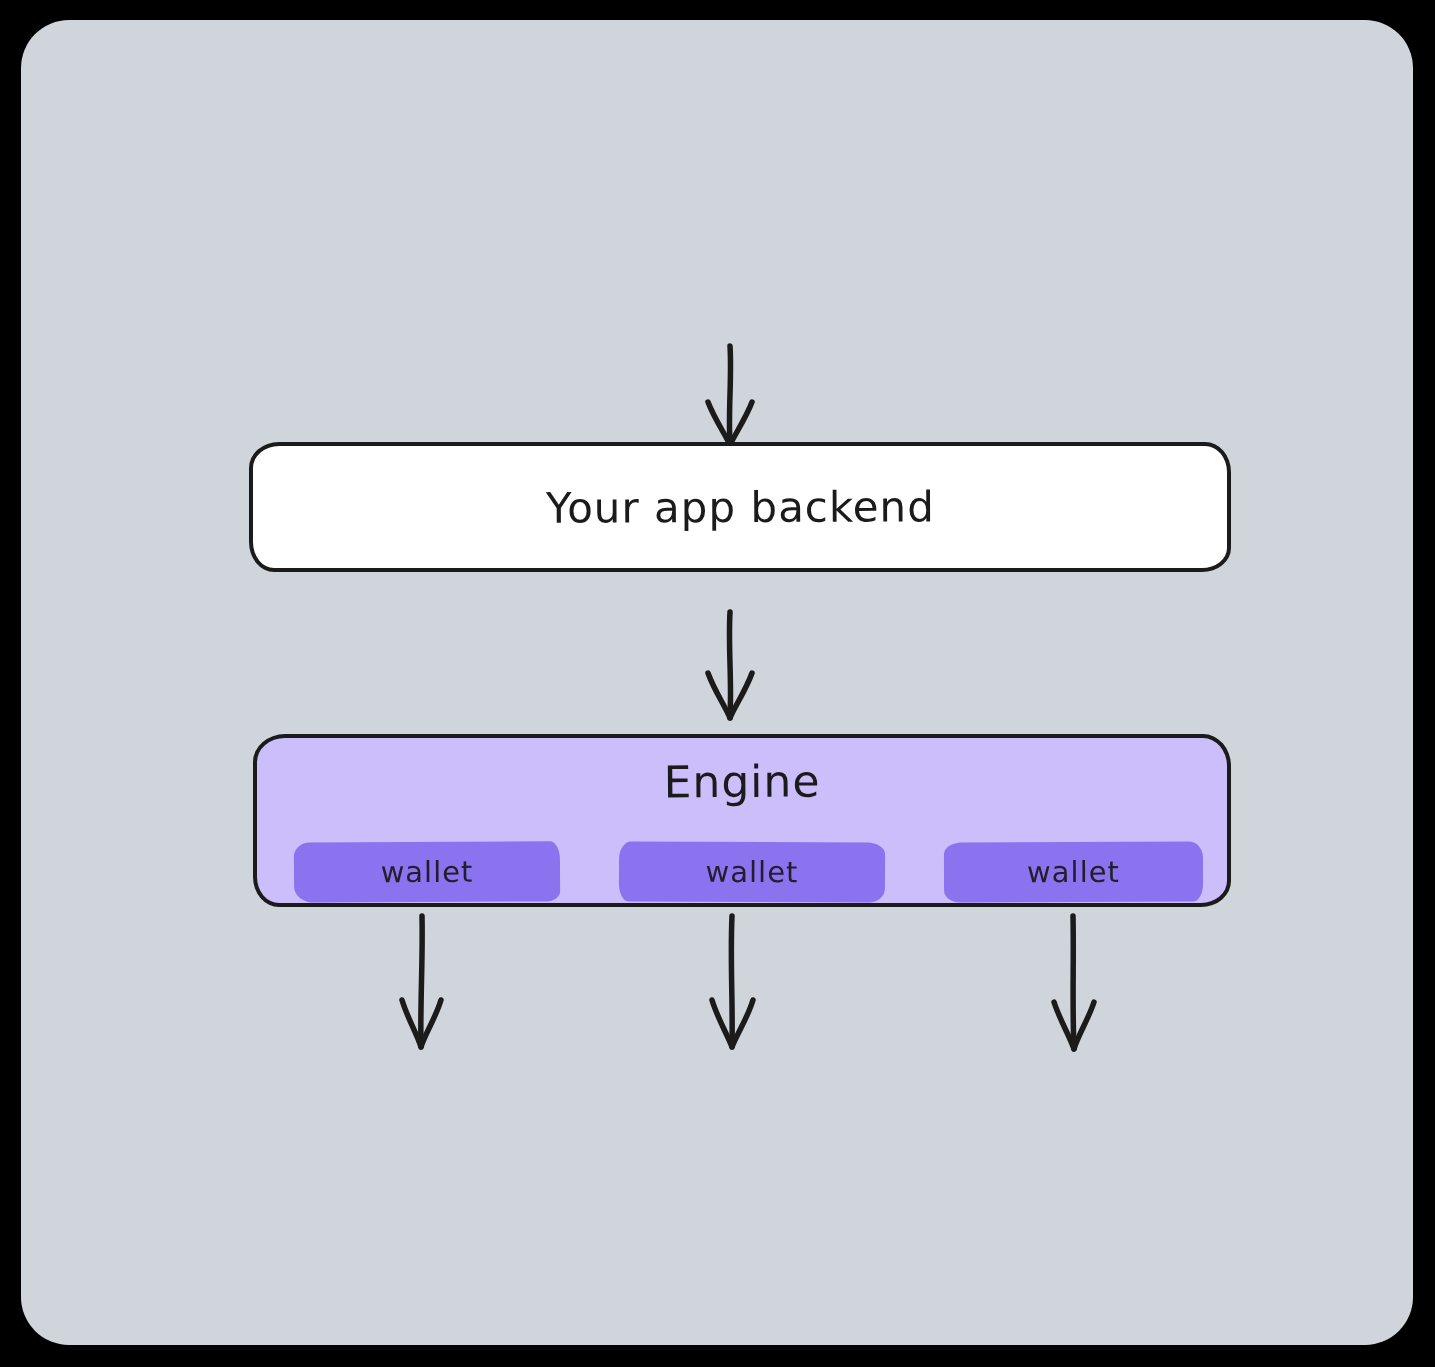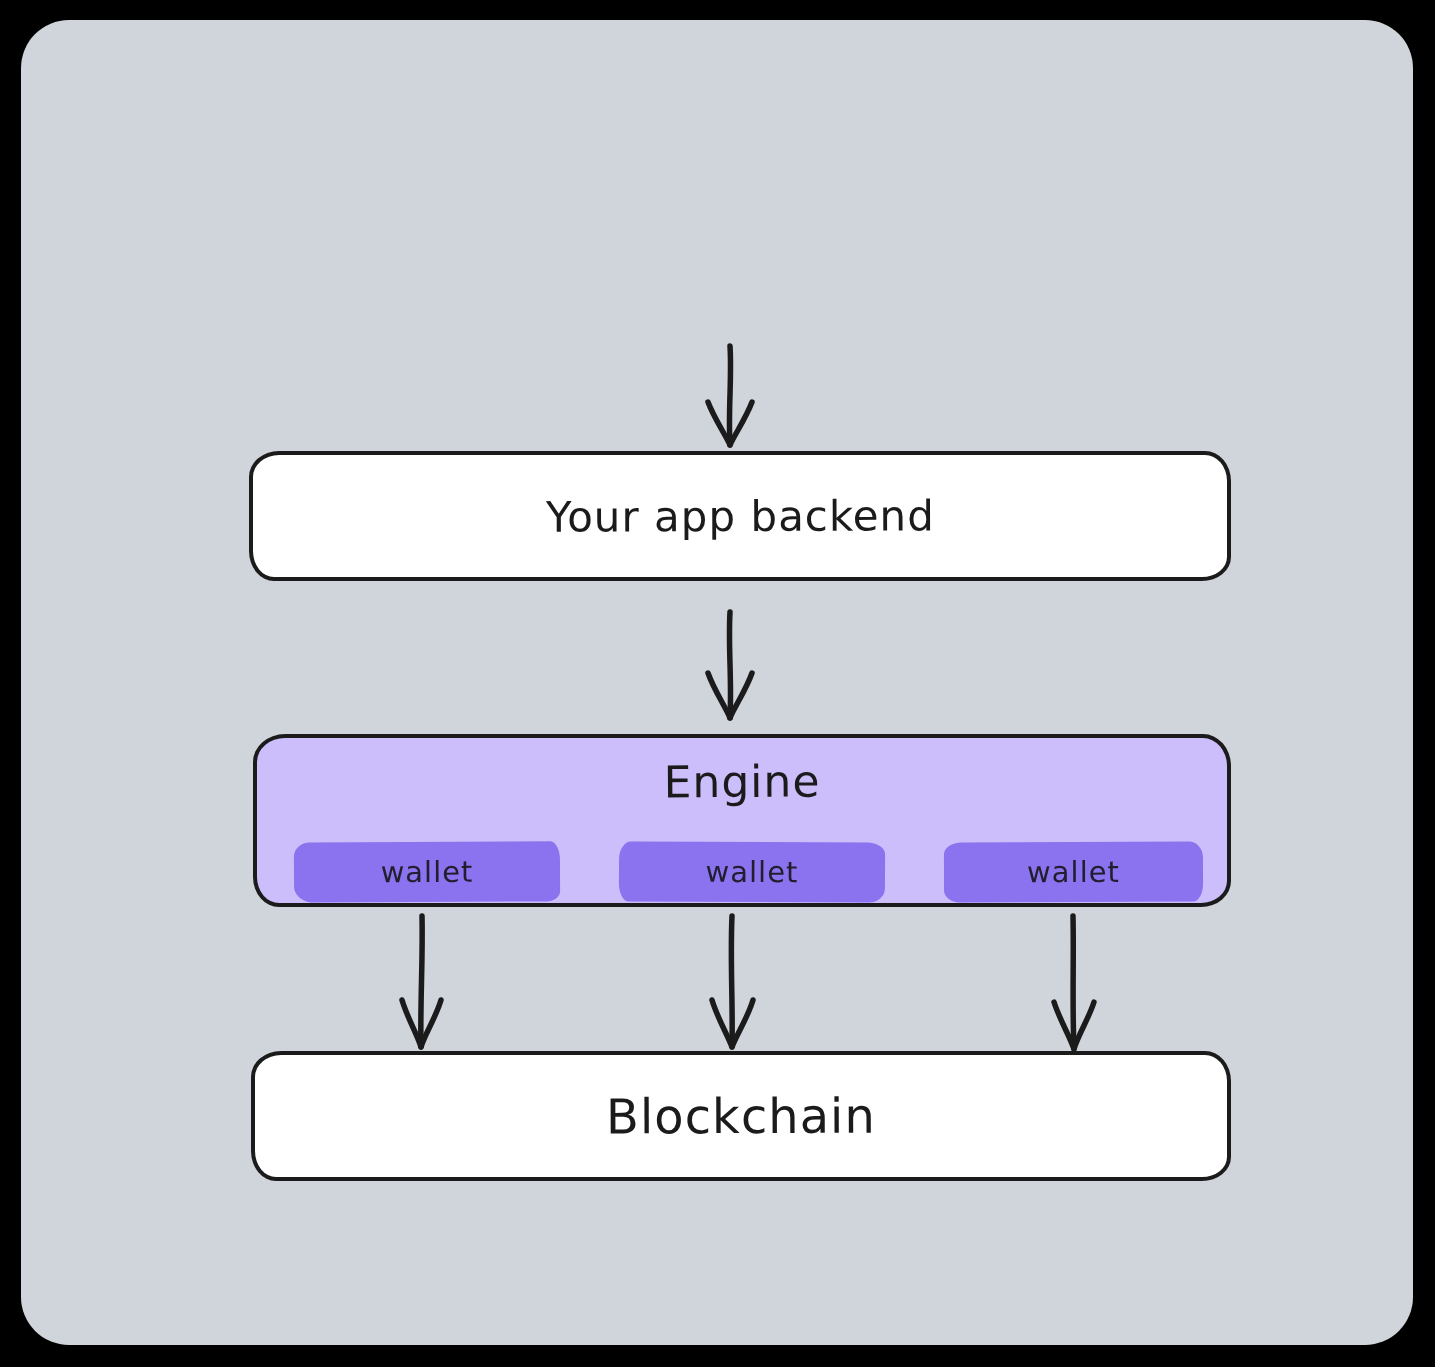--- a/index.html
+++ b/index.html
@@ -38,21 +38,21 @@
   .node.white {
     border-radius: 30px 26px 29px 25px / 26px 30px 24px 30px;
   }
   .node-label {
     font-size: 42px;
     letter-spacing: 1px;
     white-space: nowrap;
     transform: rotate(-0.2deg);
   }
   .node-frontend { left: 224px; top: 181px; width: 985px; height: 132px; }
-  .node-backend  { left: 228px; top: 431px; width: 982px; height: 130px; }
+  .node-backend  { left: 228px; top: 422px; width: 982px; height: 130px; }
   .node-blockchain { left: 230px; top: 1031px; width: 980px; height: 130px; }
   .node-blockchain .node-label { font-size: 48px; }
 
   .node-engine {
     left: 232px; top: 714px; width: 978px; height: 173px;
     background: var(--engine-fill, #ccbdfb);
     border-radius: 32px 28px 30px 26px / 28px 32px 26px 30px;
     display: block;
   }
   .engine-label {
@@ -156,18 +156,15 @@
     </div>
 
     <div class="arrow arrow-5">
       <svg width="70" height="140" viewBox="0 0 70 140">
         <path d="M34 4 C35 48 33 92 35 136"></path>
         <path d="M15 90 C20 106 30 123 35 137"></path>
         <path d="M55 90 C50 106 39 123 35 137"></path>
       </svg>
     </div>
 
-    <div class="node white node-blockchain">
-      <span class="node-label">Blockchain</span>
-    </div>
 
   </div>
 </div>
 
 </body></html>

